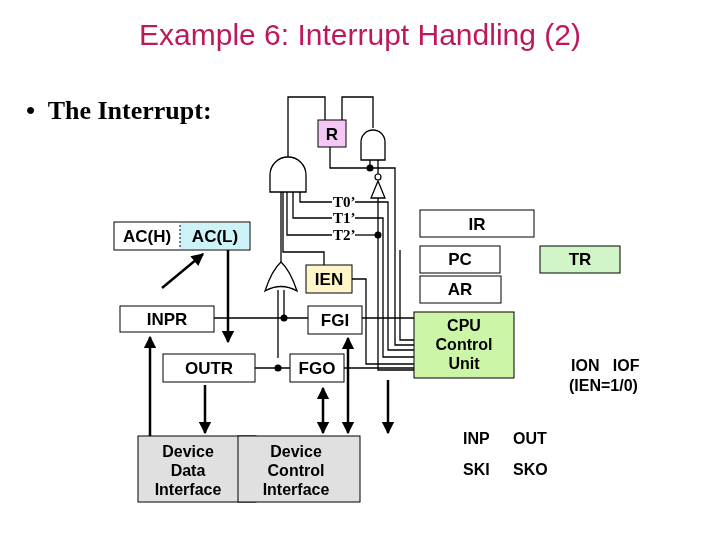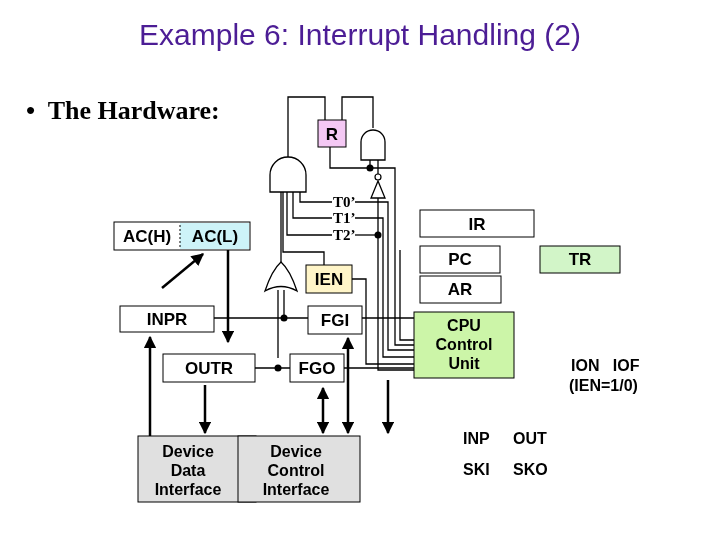--- a/index.html
+++ b/index.html
@@ -1,34 +1,34 @@
 <!DOCTYPE html>
 <html><head>
   <meta charset="utf-8">
   <style>
     html, body { margin: 0; padding: 0; background: #ffffff; }
     body { width: 720px; height: 540px; position: relative; overflow: hidden; }
     .title {
       position: absolute; left: 0; top: 18px; width: 720px; text-align: center;
-      font-family: "Liberation Sans", sans-serif; font-size: 30px; color: #4c1d95;
+      font-family: "Liberation Sans", sans-serif; font-size: 30px; color: #be185d;
     }
     .bullet {
       position: absolute; left: 26px; top: 96px;
       font-family: "Liberation Serif", serif; font-size: 26px; font-weight: bold; color: #000;
     }
     svg { position: absolute; left: 0; top: 0; }
     .box-text { font-family: "Liberation Sans", sans-serif; font-weight: bold; fill: #000; }
     .serif-text { font-family: "Liberation Serif", serif; font-weight: bold; fill: #000; }
     .label-text { font-family: "Liberation Sans", sans-serif; font-weight: bold; fill: #000; }
   </style>
 </head>
 <body>
 
 <div class="title">Example 6: Interrupt Handling (2)</div>
-<div class="bullet"><span>•</span>&nbsp; <span>The Hardware:</span></div>
+<div class="bullet"><span>•</span>&nbsp; <span>The Interrupt:</span></div>
 
 <svg width="720" height="540" viewBox="0 0 720 540">
   <defs>
     <marker id="arr" viewBox="0 0 10 10" refX="9" refY="5" markerWidth="5" markerHeight="5" orient="auto-start-reverse">
       <path d="M0,0 L10,5 L0,10 z" fill="#000"></path>
     </marker>
   </defs>
 
   <g stroke="#000" stroke-width="1.3" fill="none">
 

